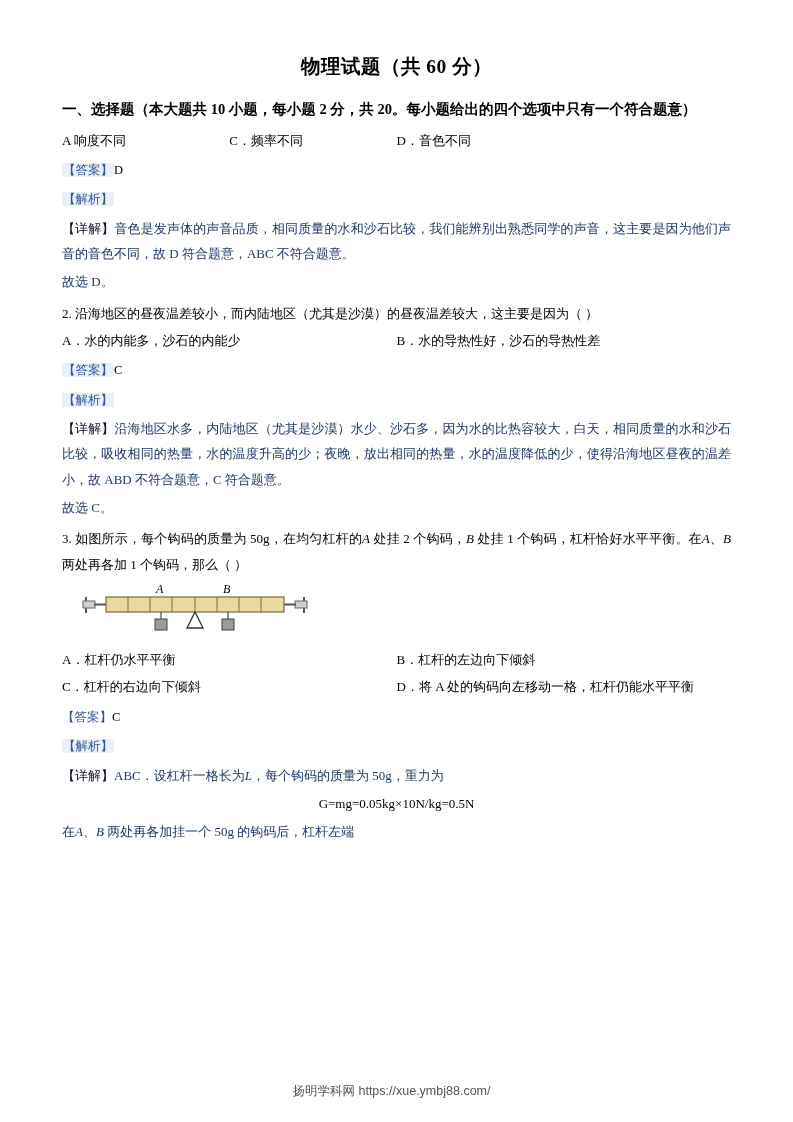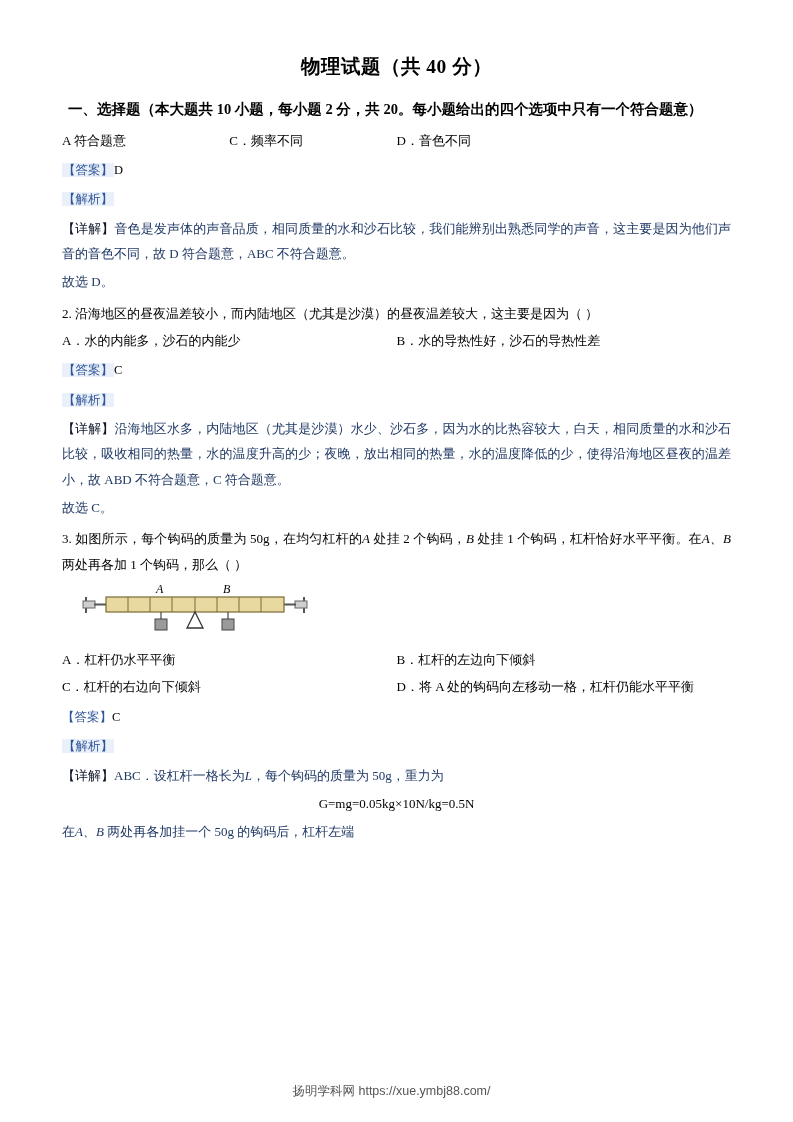--- a/index.html
+++ b/index.html
@@ -27,21 +27,21 @@
     font-size: 19.5px;
     font-weight: bold;
     letter-spacing: 0.5px;
     margin: 0 0 14px 0;
     line-height: 1.5;
   }
   .section-heading {
     font-size: 14.5px;
     font-weight: bold;
     line-height: 1.95;
-    margin: 0 0 4px 6px;
+    margin: 0 0 4px 0;
     text-align: justify;
   }
   .q-stem {
     font-size: 13px;
     line-height: 1.95;
     margin: 6px 0 2px 0;
     text-align: justify;
   }
   .opt-row {
     display: flex;
@@ -103,27 +103,27 @@
     font-size: 12.5px;
     color: #555555;
     font-family: "Liberation Sans", sans-serif;
   }
 </style>
 </head>
 <body>
 
 <div class="page">
 
-  <div class="doc-title">物理试题（共 40 分）</div>
+  <div class="doc-title">物理试题（共 60 分）</div>
 
   <div class="section-heading">一、选择题（本大题共 10 小题，每小题 2 分，共 20。每小题给出的四个选项中只有一个符合题意）</div>
 
   <div>
     <div class="opt-row opt-4">
-      <span class="opt">A  符合题意</span>
+      <span class="opt">A  响度不同</span>
       <span class="opt">C．频率不同</span>
       <span class="opt">D．音色不同</span>
     </div>
     <div class="ans-line">
       <span class="tag">【答案】</span><span>D</span>
     </div>
     <div class="ans-line">
       <span class="tag">【解析】</span>
     </div>
     <div class="expl">

